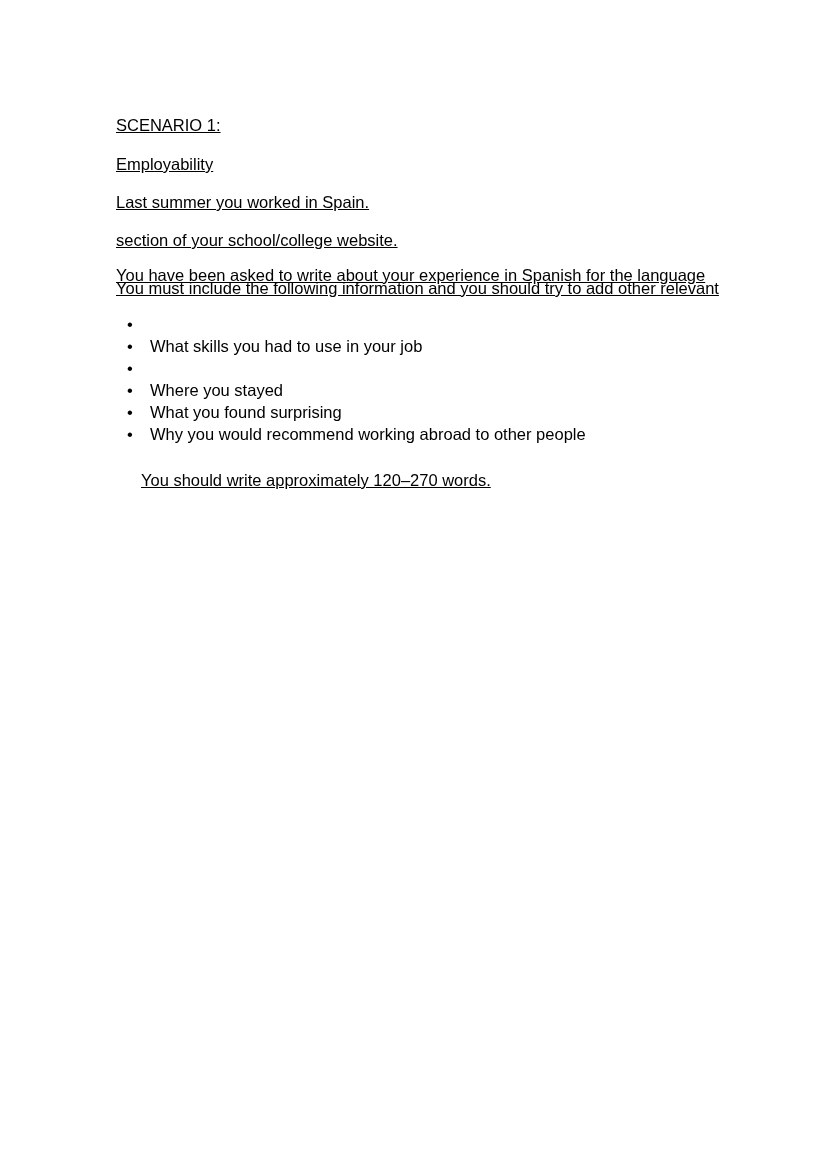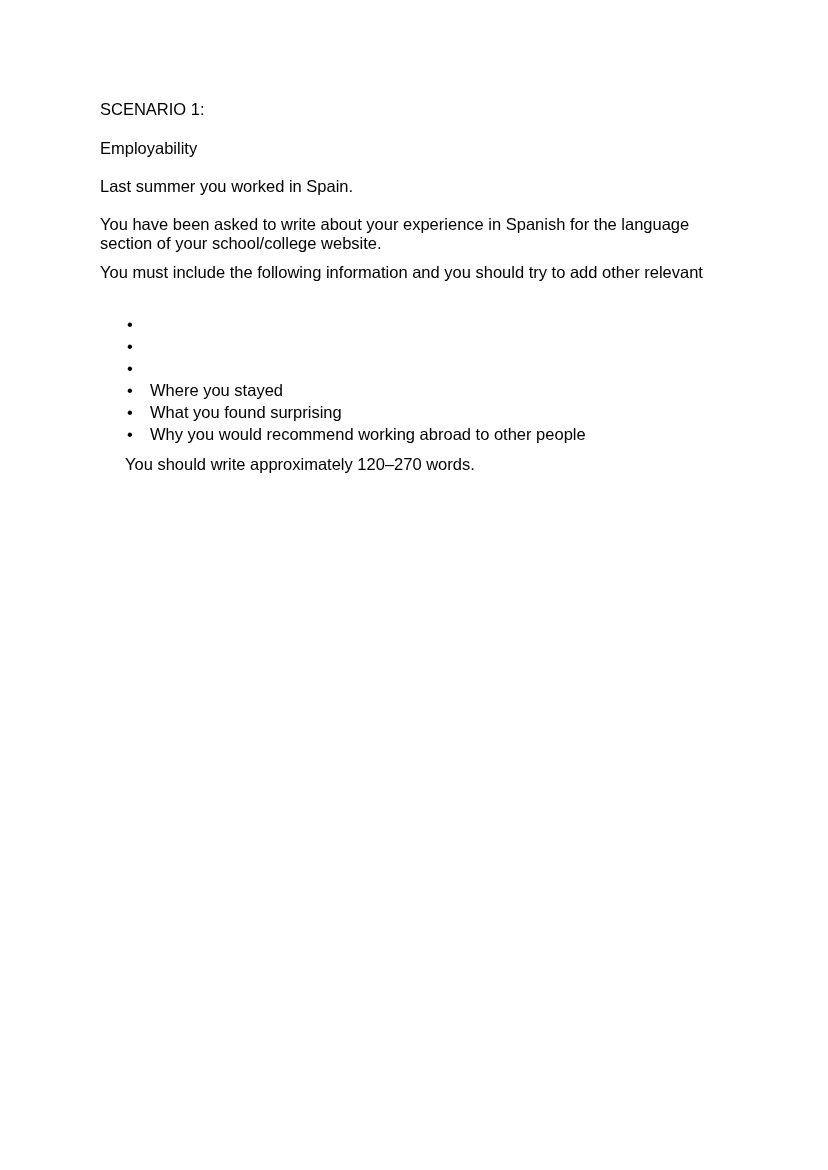--- a/index.html
+++ b/index.html
@@ -1,44 +1,44 @@
 <!DOCTYPE html>
 <html><head>
   <meta charset="utf-8">
   <style>
     html, body { margin: 0; padding: 0; background: #ffffff; }
     body { width: 828px; height: 1170px; position: relative; overflow: hidden;
            font-family: "Liberation Sans", sans-serif; color: #000; font-size: 16.5px; }
-    .p { margin: 0; line-height: 19px; }
+    .p { margin: 16px; line-height: 19px; text-decoration: underline; }
     .heading { position: absolute; left: 100px; top: 100px; }
     .topic { position: absolute; left: 100px; top: 139px; }
     .intro { position: absolute; left: 100px; top: 177px; }
     .task { position: absolute; left: 100px; top: 215px; width: 640px; }
     .must { position: absolute; left: 100px; top: 263px; width: 640px; }
     ul.bullets { position: absolute; left: 100px; top: 313px; margin: 0; padding: 0; list-style: none; }
     ul.bullets li { position: relative; padding-left: 50px; line-height: 22px; height: 22px; white-space: nowrap; }
     ul.bullets li .dot { position: absolute; left: 27px; top: 0; }
     .wordcount { position: absolute; left: 125px; top: 455px; }
   </style>
 </head>
 <body>
 
 <div>
   <p class="p heading">SCENARIO 1:</p>
   <p class="p topic">Employability</p>
   <p class="p intro">Last summer you worked in Spain.</p>
   <div class="task">
+    <p class="p">section of your school/college website.</p>
     <p class="p">You have been asked to write about your experience in Spanish for the language</p>
-    <p class="p">section of your school/college website.</p>
   </div>
   <div class="must">
     <p class="p">You must include the following information and you should try to add other relevant</p>
   </div>
   <ul class="bullets">
     <li><span class="dot">•</span></li>
-    <li><span class="dot">•</span></li>
+    <li><span class="dot">•</span><span>What skills you had to use in your job</span></li>
     <li><span class="dot">•</span></li>
     <li><span class="dot">•</span><span>Where you stayed</span></li>
     <li><span class="dot">•</span><span>What you found surprising</span></li>
     <li><span class="dot">•</span><span>Why you would recommend working abroad to other people</span></li>
   </ul>
   <p class="p wordcount">You should write approximately 120–270 words.</p>
 </div>
 
 </body></html>

